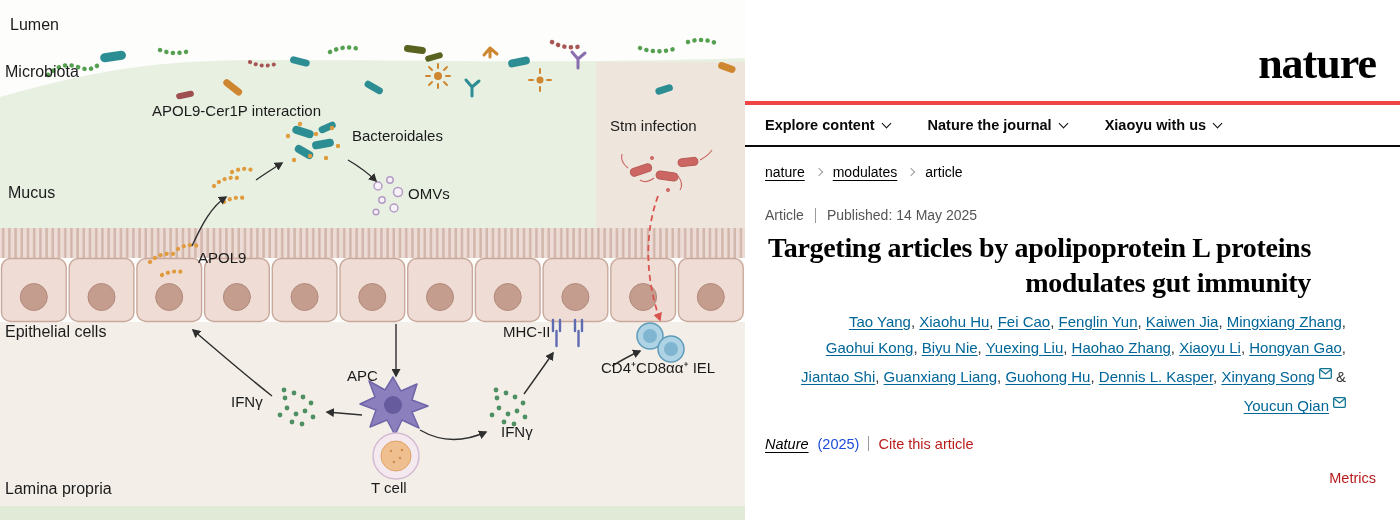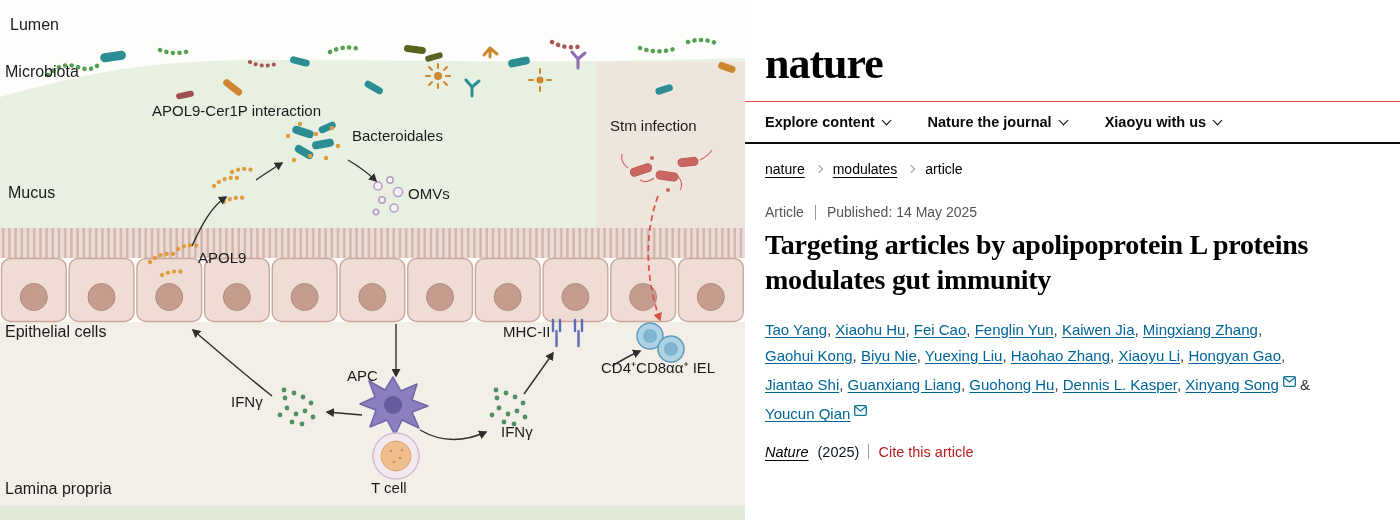--- a/index.html
+++ b/index.html
@@ -6,44 +6,44 @@
   html,body{width:1400px;height:520px;overflow:hidden;background:#fff;
     font-family:"Liberation Sans",sans-serif;color:#1a1a1a;}
   .page{display:flex;width:1400px;height:516px;}
 
   
   .figure-panel{width:745px;height:520px;flex:none;background:#fdfdfb;}
   .figure-panel svg{display:block;}
 
   
   .right-panel{flex:1;height:520px;background:#fff;}
-  .pad{padding-left:20px;padding-right:16px;}
+  .pad{padding-left:20px;padding-right:24px;text-align:right;}
   .logo{font-family:"Liberation Serif",serif;font-weight:700;font-size:44px;
     letter-spacing:-1px;line-height:1.1;margin-top:40px;color:#000;cursor:pointer;display:inline-block;}
-  .nav-row{margin-top:13px;border-top:1px solid #ef4444;border-bottom:2px solid #0a0a0a;}
+  .nav-row{margin-top:13px;border-top:4px solid #ef4444;border-bottom:2px solid #0a0a0a;}
   .nav-inner{display:flex;align-items:center;gap:38px;height:40px;}
   .nav-item{display:flex;align-items:center;gap:8px;font-weight:700;font-size:14.5px;color:#0a0a0a;cursor:pointer;white-space:nowrap;}
   .chev{width:7px;height:7px;border-right:1.8px solid #0a0a0a;border-bottom:1.8px solid #0a0a0a;
     transform:rotate(45deg);margin-top:-4px;}
   .breadcrumb{margin-top:17px;display:flex;align-items:center;gap:11px;font-size:14px;}
   .bc-link{color:#000;text-decoration:underline;text-underline-offset:2.5px;cursor:pointer;}
   .bc-current{color:#000;}
   .crumb-sep{width:6px;height:6px;border-right:1.5px solid #9a9a9a;border-bottom:1.5px solid #9a9a9a;
     transform:rotate(-45deg);margin-top:-1px;}
   .meta-row{margin-top:27px;display:flex;align-items:center;gap:11px;font-size:14px;color:#555;}
   .vbar{width:1px;height:15px;background:#9a9a9a;display:inline-block;}
   .title{margin-top:8px;font-family:"Liberation Serif",serif;font-weight:700;font-size:28px;
     line-height:1.22;color:#000;max-width:590px;letter-spacing:-0.3px;}
-  .authors{margin-top:20px;font-size:15px;line-height:1.75;max-width:625px;color:#333;}
+  .authors{margin-top:9px;font-size:15px;line-height:1.75;max-width:625px;color:#333;}
   .author-link{color:var(--link-blue,#006699);text-decoration:underline;text-underline-offset:2px;cursor:pointer;white-space:nowrap;}
   .author-sep,.author-amp{color:#333;}
   .env-icon{display:inline-block;margin-left:4px;vertical-align:3px;cursor:pointer;}
   .cite-row{margin-top:16px;display:flex;align-items:center;gap:9px;font-size:14.5px;}
   .journal-link{font-style:italic;color:#000;text-decoration:underline;text-underline-offset:2.5px;cursor:pointer;}
-  .journal-year{color:#0f172a;}
+  .journal-year{color:#1d4ed8;}
   .cite-link,.metrics-link{color:#b91c1c;text-underline-offset:2.5px;cursor:pointer;}
   .metrics-row{margin-top:18px;font-size:14.5px;}
 </style>
 </head>
 <body>
 
 <div class="page">
 
   <div class="figure-panel">
     <svg width="745" height="520" viewBox="0 0 745 520">
@@ -312,14 +312,17 @@
             <path d="M1,1.5 6.5,6 12,1.5" fill="none" style="stroke:var(--email-icon-teal,#0e7490)" stroke-width="1.3"></path>
           </svg></span></p>
 
     <div class="pad cite-row">
       <a class="journal-link">Nature</a>
       <span class="journal-year">(2025)</span>
       <span class="vbar"></span>
       <a class="cite-link">Cite this article</a>
     </div>
 
+    <div class="pad metrics-row">
+      <a class="metrics-link">Metrics</a>
+    </div>
   </div>
 </div>
 
 </body></html>

